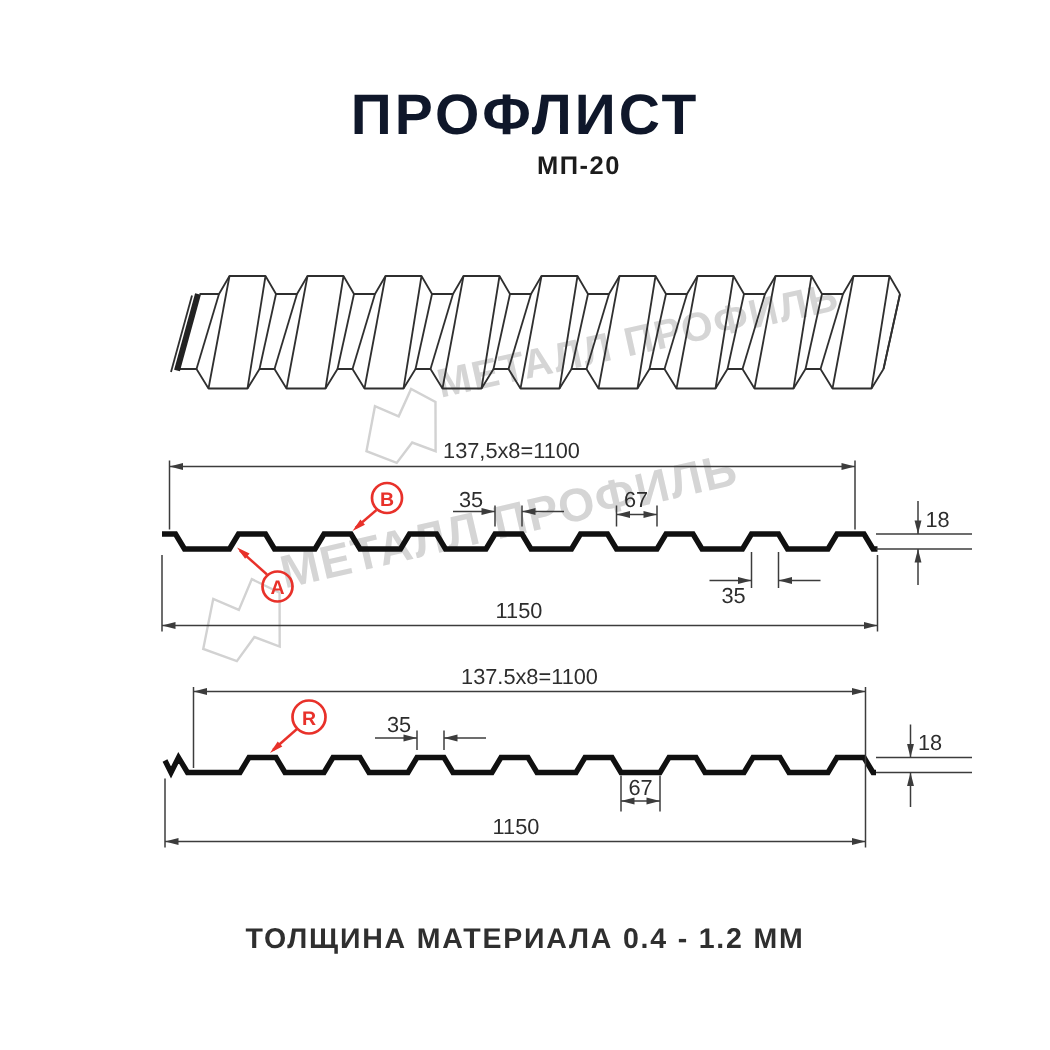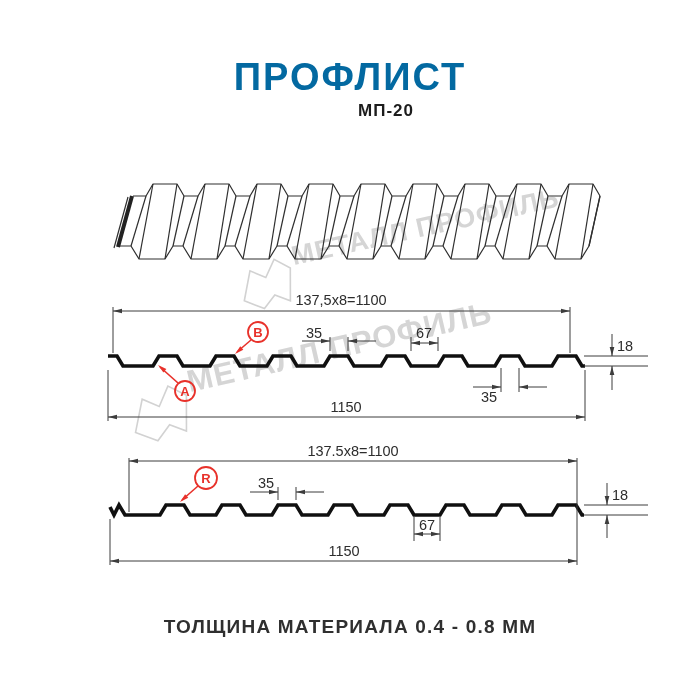--- a/index.html
+++ b/index.html
@@ -1,19 +1,19 @@
 <!DOCTYPE html>
 <html><head>
 <meta charset="utf-8">
 <style>
   html,body{margin:0;padding:0;}
   body{width:700px;height:700px;background:#ffffff;position:relative;overflow:hidden;
        font-family:"Liberation Sans", sans-serif;}
   .page-title{position:absolute;left:0;top:56px;width:700px;text-align:center;
-      font-size:38px;font-weight:700;letter-spacing:2px;color:#0369a1;}
+      font-size:38px;font-weight:700;letter-spacing:2px;color:#0f172a;}
   .page-subtitle{position:absolute;left:0;top:101px;width:700px;text-align:center;
       font-size:17px;font-weight:700;letter-spacing:1px;color:#1c1c1c;margin-left:36px;}
   .footer-note{position:absolute;left:0;top:616px;width:700px;text-align:center;
       font-size:19px;font-weight:600;letter-spacing:1.2px;color:#2f2f2f;}
   svg.art{position:absolute;left:0;top:0;}
   .thin{stroke:#3c3c3c;stroke-width:1;fill:none;}
   .ah{fill:#3c3c3c;stroke:none;}
   .ahr{fill:#e8312a;stroke:none;}
   .profile{stroke:#101010;stroke-width:3.6;fill:none;stroke-linejoin:miter;}
   .sheet{stroke:#2f2f2f;stroke-width:1.2;fill:none;stroke-linejoin:round;}
@@ -170,13 +170,13 @@
   <text class="rl" x="258" y="337">B</text>
 
   <text class="dim" x="353" y="456" text-anchor="middle">137.5x8=1100</text>
   <text class="dim" x="266" y="488" text-anchor="middle">35</text>
   <text class="dim" x="427" y="530" text-anchor="middle">67</text>
   <text class="dim" x="612" y="500">18</text>
   <text class="dim" x="344" y="556" text-anchor="middle">1150</text>
   <text class="rl" x="206" y="483">R</text>
 </svg>
 
-<div class="footer-note">ТОЛЩИНА МАТЕРИАЛА 0.4 - 0.8 ММ</div>
+<div class="footer-note">ТОЛЩИНА МАТЕРИАЛА 0.4 - 1.2 ММ</div>
 
 </body></html>

